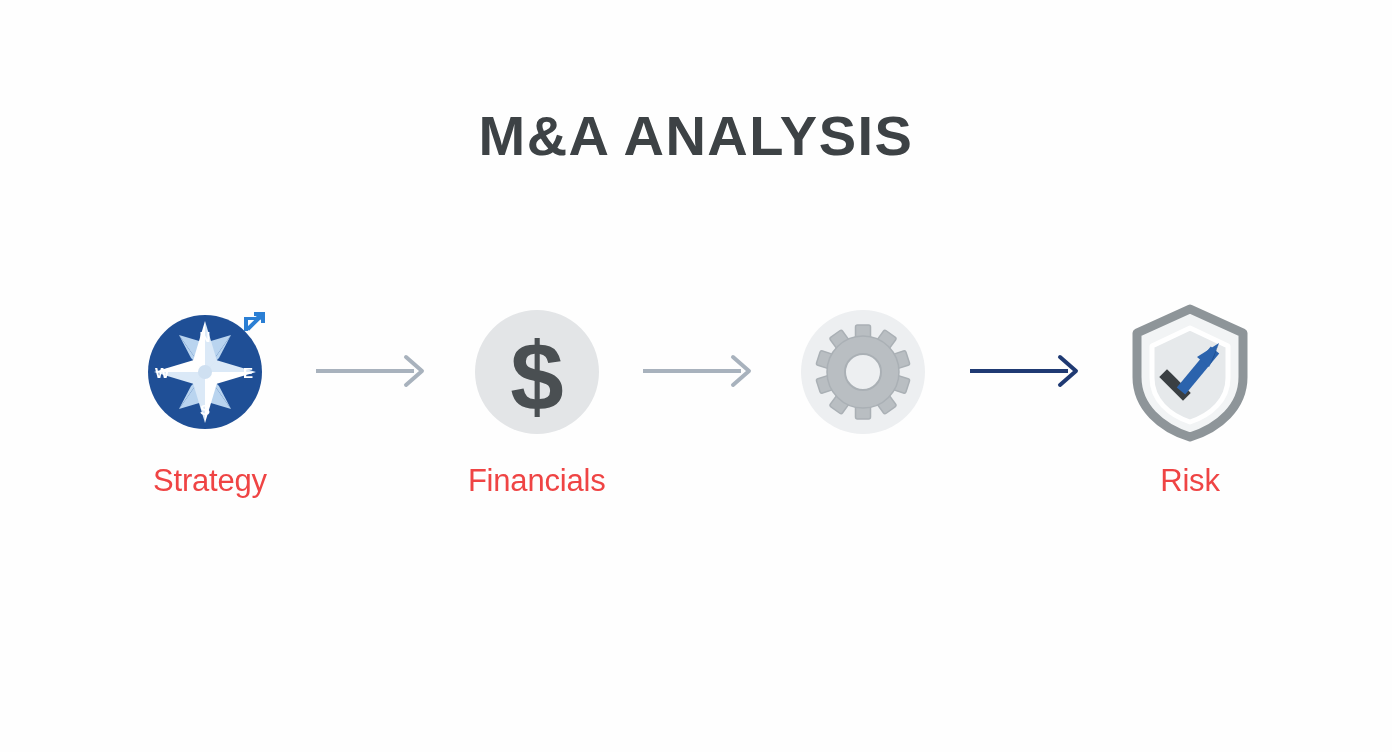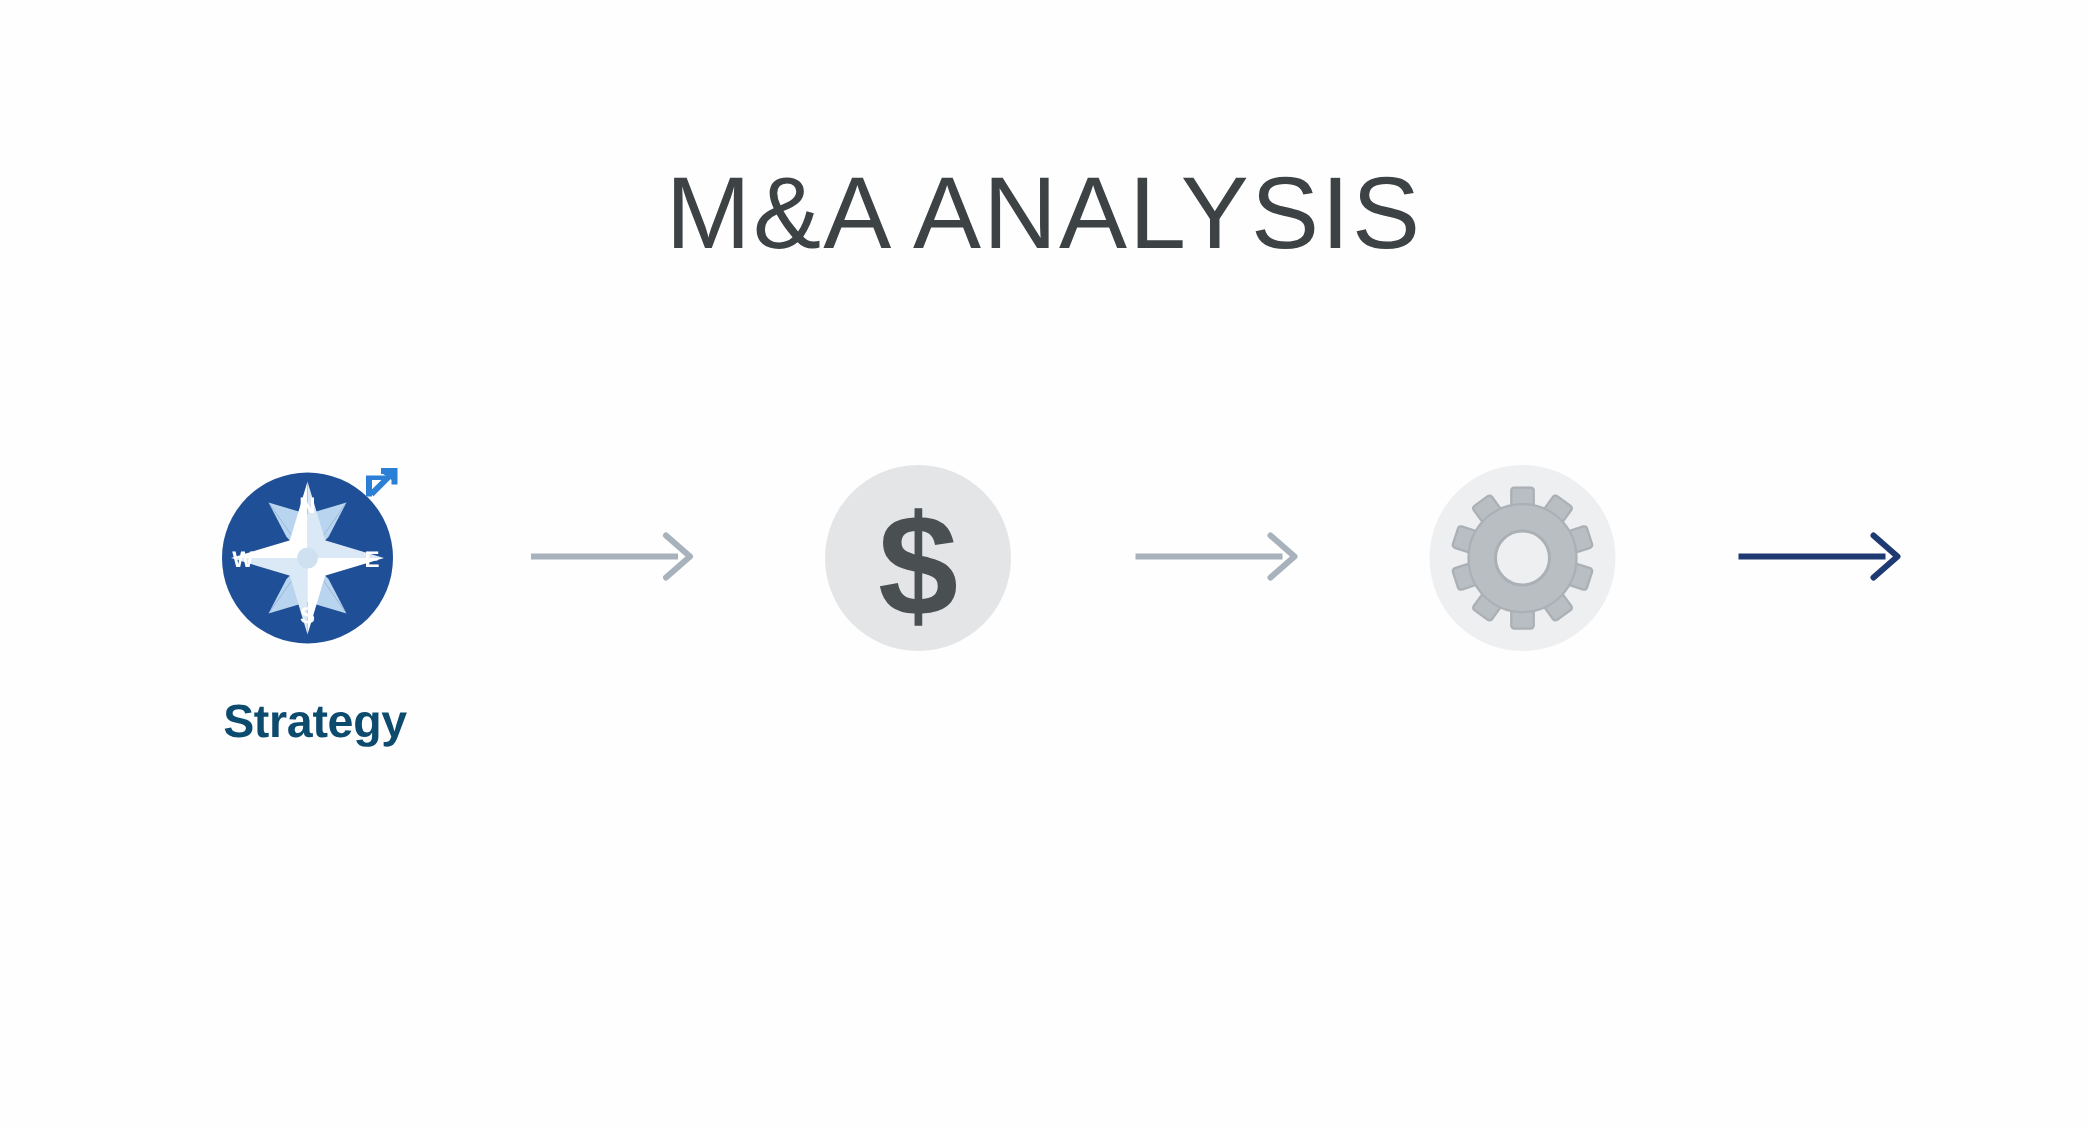--- a/index.html
+++ b/index.html
@@ -23,22 +23,22 @@
     background: #fefefe;
   }
 
   
   .title {
     position: absolute;
     top: 105px;
     left: 0;
     width: 1392px;
     text-align: center;
-    font-size: 68px;
-    font-weight: 400;
+    font-size: 56px;
+    font-weight: 700;
     letter-spacing: 1.5px;
     color: #3d4245;
     font-family: "Liberation Sans", sans-serif;
     line-height: 1.1;
     white-space: nowrap;
   }
 
   
   .flow {
     position: absolute;
@@ -65,22 +65,22 @@
     height: 152px;
     position: relative;
     display: flex;
     align-items: center;
     justify-content: center;
   }
 
   .step-label {
     margin-top: 16px;
     font-size: 31px;
-    font-weight: 700;
-    color: #0c4a6e;
+    font-weight: 400;
+    color: #ef4444;
     letter-spacing: -0.2px;
     text-align: center;
     white-space: nowrap;
     font-family: "Liberation Sans", sans-serif;
   }
 
   .arrow {
     flex: 0 0 auto;
     width: 128px;
     height: 152px;
@@ -153,20 +153,21 @@
       </svg>
     </div>
 
     <div class="step">
       <div class="icon-wrap">
         <svg width="150" height="152" viewBox="0 0 150 152">
           <circle cx="75" cy="77" r="62" fill="#e3e5e7"></circle>
           <text x="75" y="115" font-family="'Liberation Sans', sans-serif" font-size="96" font-weight="700" fill="#4a4f52" text-anchor="middle">$</text>
         </svg>
       </div>
+      <div class="step-label">Financials</div>
     </div>
 
     <div class="arrow">
       <svg width="118" height="40" viewBox="0 0 118 40">
         <line x1="2" y1="20" x2="100" y2="20" stroke="#a8b2bd" stroke-width="4"></line>
         <polyline points="92,6 108,20 92,34" fill="none" stroke="#a8b2bd" stroke-width="4" stroke-linecap="round" stroke-linejoin="round"></polyline>
       </svg>
     </div>
 
     <div class="step">
@@ -214,15 +215,32 @@
       </div>
     </div>
 
     <div class="arrow">
       <svg width="118" height="40" viewBox="0 0 118 40">
         <line x1="2" y1="20" x2="100" y2="20" stroke="#1f3a73" stroke-width="4"></line>
         <polyline points="92,6 108,20 92,34" fill="none" stroke="#1f3a73" stroke-width="4" stroke-linecap="round" stroke-linejoin="round"></polyline>
       </svg>
     </div>
 
+    <div class="step">
+      <div class="icon-wrap">
+        <svg width="150" height="152" viewBox="0 0 150 152">
+
+          <path d="M75 14 L128 38 L128 82 C128 112 104 133 75 142 C46 133 22 112 22 82 L22 38 Z" fill="#f2f4f5" stroke="#8e9599" stroke-width="9" stroke-linejoin="round"></path>
+
+          <path d="M75 33 L113 51 L113 83 C113 105 96 120 75 127 C54 120 37 105 37 83 L37 51 Z" fill="#e6e9eb" stroke="#ffffff" stroke-width="5" stroke-linejoin="round"></path>
+
+          <path d="M52 82 L68 98" stroke="#3a3f42" stroke-width="11" fill="none" stroke-linecap="square"></path>
+
+          <path d="M66 96 L100 55" stroke="#2b63ad" stroke-width="11" fill="none" stroke-linecap="butt"></path>
+          <polygon points="104,48 94,72 82,62" fill="#2b63ad"></polygon>
+          <polygon points="104,48 94,72 99,62" fill="#1c4a88"></polygon>
+        </svg>
+      </div>
+      <div class="step-label">Risk</div>
+    </div>
 
   </div>
 </div>
 
 </body></html>

